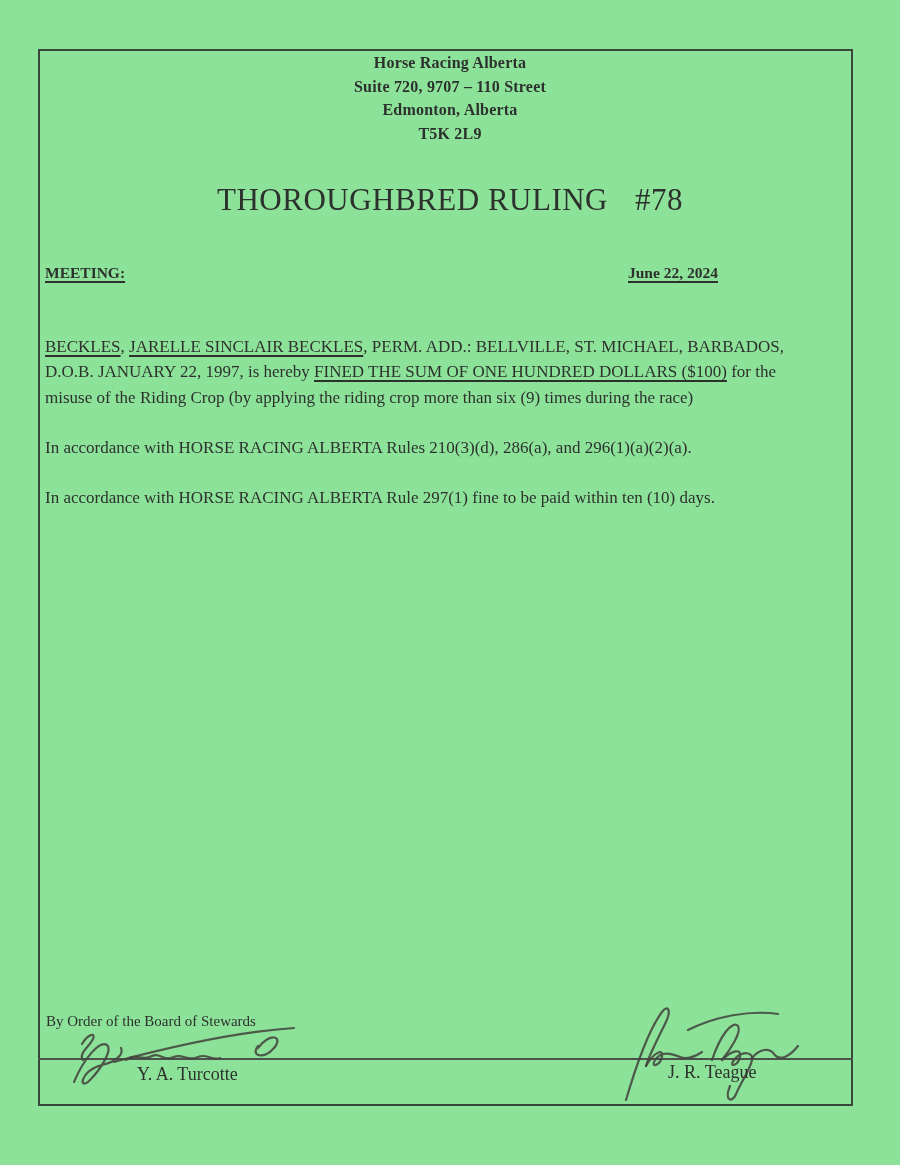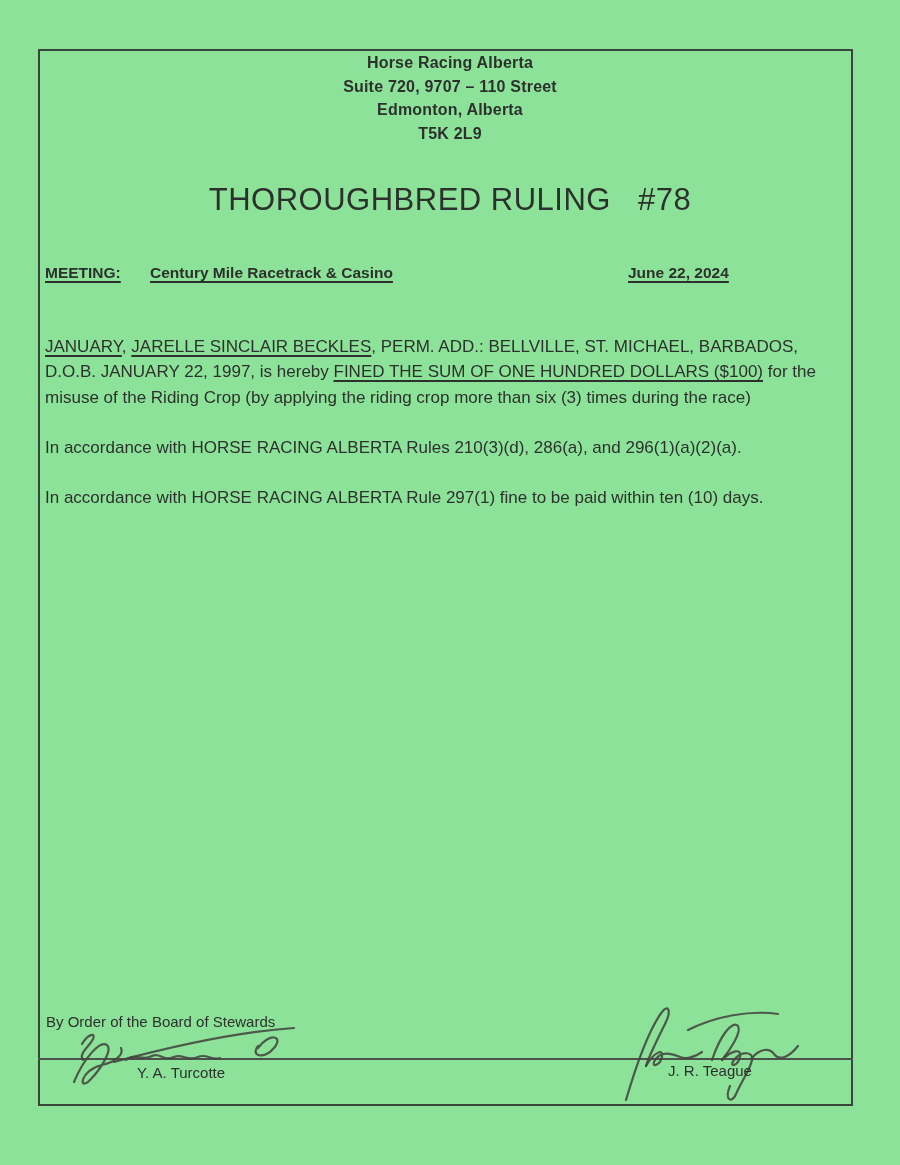--- a/index.html
+++ b/index.html
@@ -6,21 +6,21 @@
     margin: 0;
     padding: 0;
     background: #6f6f6f;
   }
   .sheet {
     position: relative;
     width: 900px;
     height: 1165px;
     margin: 0 auto;
     background: #8DE299;
-    font-family: Liberation Sans, sans-serif;
+    font-family: Liberation Serif, serif;
     color: #2d312d;
     overflow: hidden;
   }
   .border-box {
     position: absolute;
     left: 38px;
     top: 49px;
     width: 811px;
     height: 1053px;
     border: 2px solid #3a453c;
@@ -92,21 +92,21 @@
     background: #4a524b;
   }
   .sig-svg {
     position: absolute;
     overflow: visible;
   }
   .sig-left  { left: 66px;  top: 1016px; }
   .sig-right { left: 592px; top: 1000px; }
   .sig-name {
     position: absolute;
-    font-size: 15px;
+    font-size: 18px;
     white-space: nowrap;
   }
   .sig-name.left  { left: 137px; top: 1064px; }
   .sig-name.right { left: 668px; top: 1062px; }
   .sig-stroke {
     fill: none;
     stroke: #43463f;
     stroke-width: 2.2;
     stroke-linecap: round;
     stroke-linejoin: round;
@@ -127,29 +127,28 @@
     <div>T5K 2L9</div>
   </div>
 
   <div class="doc-title">
     <span>THOROUGHBRED RULING</span>
     <span>#78</span>
   </div>
 
   <div class="meeting-row">
     <span class="m-label u">MEETING:</span>
-    <span class="m-venue u">Century Mile Racetrack &amp; Casino</span>
     <span class="m-date u">June 22, 2024</span>
   </div>
 
   <div class="bodytext">
       <div class="para">
-        <div class="para-line"><span class="u">JANUARY</span><span>, </span><span class="u">JARELLE SINCLAIR BECKLES</span><span>, PERM. ADD.: BELLVILLE, ST. MICHAEL, BARBADOS,</span></div>
+        <div class="para-line"><span class="u">BECKLES</span><span>, </span><span class="u">JARELLE SINCLAIR BECKLES</span><span>, PERM. ADD.: BELLVILLE, ST. MICHAEL, BARBADOS,</span></div>
         <div class="para-line"><span>D.O.B. JANUARY 22, 1997, is hereby </span><span class="u">FINED THE SUM OF ONE HUNDRED DOLLARS ($100)</span><span> for the</span></div>
-        <div class="para-line"><span>misuse of the Riding Crop (by applying the riding crop more than six (3) times during the race)</span></div>
+        <div class="para-line"><span>misuse of the Riding Crop (by applying the riding crop more than six (9) times during the race)</span></div>
       </div>
       <div class="para">
         <div class="para-line"><span>In accordance with HORSE RACING ALBERTA Rules 210(3)(d), 286(a), and 296(1)(a)(2)(a).</span></div>
       </div>
       <div class="para">
         <div class="para-line"><span>In accordance with HORSE RACING ALBERTA Rule 297(1) fine to be paid within ten (10) days.</span></div>
       </div>
     </div>
 
   <div class="by-order">By Order of the Board of Stewards</div>

